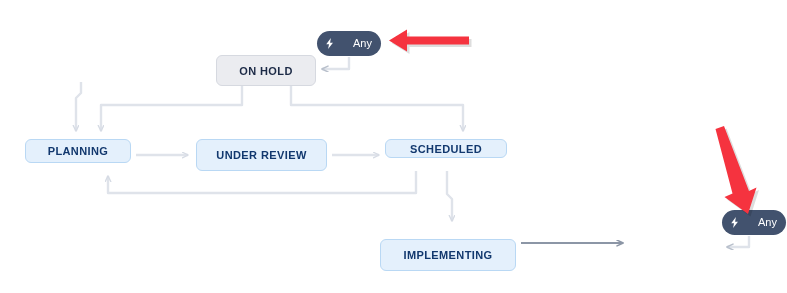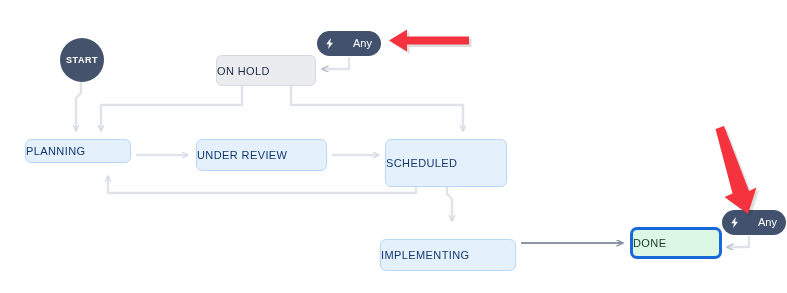--- a/index.html
+++ b/index.html
@@ -31,24 +31,24 @@
     width: 787px;
     height: 293px;
   }
 
   
   .node {
     position: absolute;
     box-sizing: border-box;
     display: flex;
     align-items: center;
-    justify-content: flex-start;
+    justify-content: center;
     border-radius: 6px;
     font-size: 11px;
-    font-weight: normal;
+    font-weight: bold;
     letter-spacing: 0.4px;
     text-align: center;
     white-space: nowrap;
   }
   .node-blue {
     background: #e4f0fc;
     border: 1px solid #b9d8f4;
     color: #12386e;
   }
   .node-grey {
@@ -150,47 +150,41 @@
       <path d="M 749,236 L 749,247 L 727,247" marker-end="url(#ah-badge)"></path>
     </g>
 
     <g fill="none" stroke="#8c96a6" stroke-width="2" stroke-linecap="butt">
       <path d="M 521,243 L 623,243" marker-end="url(#ah-dark)"></path>
     </g>
   </svg>
 
   <div id="nodes">
 
-    <div class="start-circle" style="left:60px; top:38px;">
-      <span>START</span>
-    </div>
 
     <div class="node node-grey" style="left:216px; top:55px; width:100px; height:31px;">
       <span>ON HOLD</span>
     </div>
 
     <div class="node node-blue" style="left:25px; top:139px; width:106px; height:24px;">
       <span>PLANNING</span>
     </div>
 
     <div class="node node-blue" style="left:196px; top:139px; width:131px; height:32px;">
       <span>UNDER REVIEW</span>
     </div>
 
-    <div class="node node-blue" style="left:385px; top:139px; width:122px; height:48px;">
+    <div class="node node-blue" style="left:385px; top:139px; width:122px; height:19px;">
       <span>SCHEDULED</span>
     </div>
 
     <div class="node node-blue" style="left:380px; top:239px; width:136px; height:32px;">
       <span>IMPLEMENTING</span>
     </div>
 
-    <div class="node node-green" style="left:630px; top:227px; width:92px; height:32px;">
-      <span>DONE</span>
-    </div>
 
     <div class="any-badge" style="left:317px; top:31px;">
       <span class="bolt">
         <svg viewBox="0 0 24 24" width="13" height="13" aria-hidden="true">
           <path d="M14.5 2 L6 13.2 h5.1 L9.4 22 L18.4 10.4 h-5.3 Z" fill="#ffffff"></path>
         </svg>
       </span>
       <span class="any-label">Any</span>
     </div>
 

